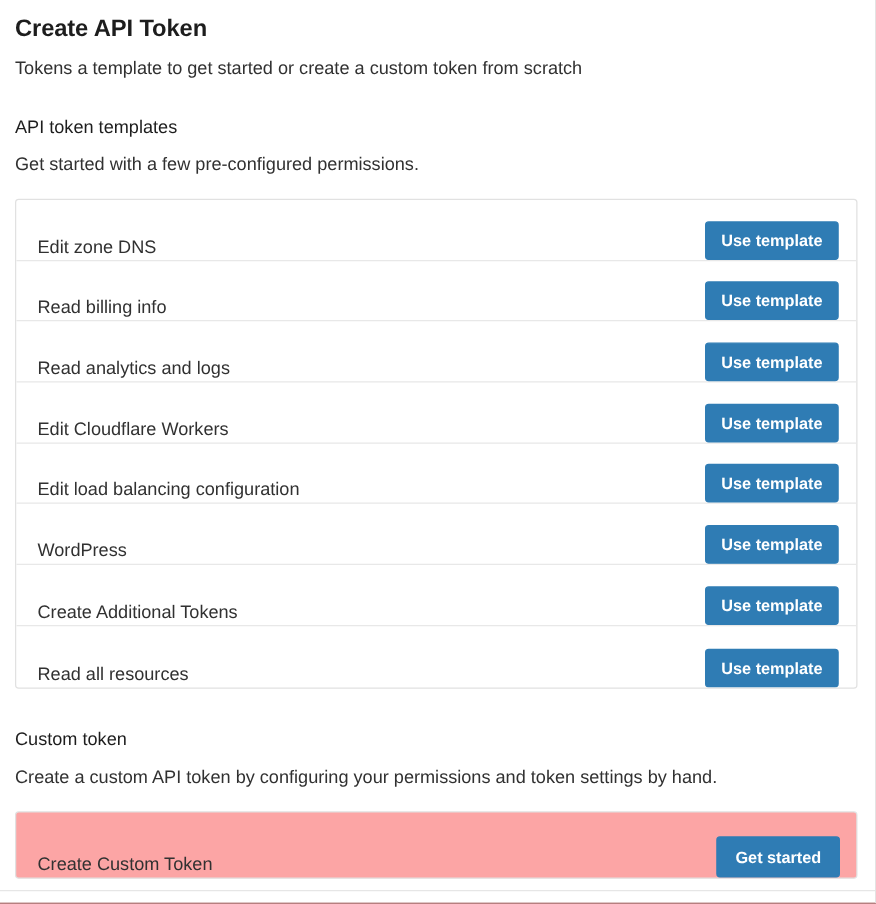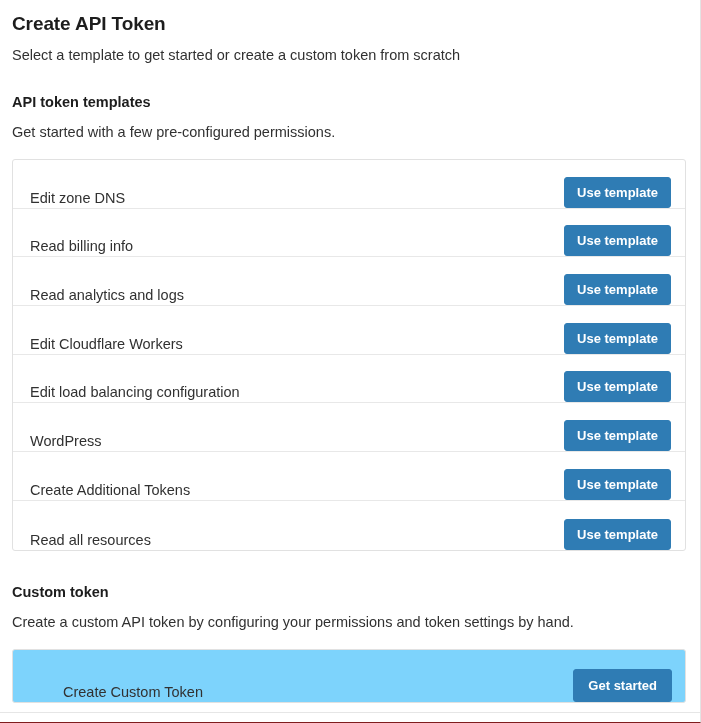--- a/index.html
+++ b/index.html
@@ -41,21 +41,21 @@
 
   .page-subtitle {
     font-size: 14.5px;
     color: #313131;
     margin: 0 0 28px 0;
     line-height: 20px;
   }
 
   .section-heading {
     font-size: 14.5px;
-    font-weight: bold;
+    font-weight: normal;
     color: #1d1d1d;
     margin: 0 0 10px 0;
     line-height: 19px;
   }
 
   .section-desc {
     font-size: 14.5px;
     color: #313131;
     margin: 0 0 17px 0;
     line-height: 20px;
@@ -101,22 +101,21 @@
     font-weight: bold;
   }
 
   .spacer-custom {
     height: 32px;
   }
 
   .custom-card {
     border: 1px solid #e1e1e1;
     border-radius: 3px;
-    background: #7dd3fc;
-    padding-left: 33px;
+    background: #fca5a5;
   }
   .custom-card .row {
     height: 52px;
     border-bottom: none;
     padding-right: 13px;
   }
   .btn-started {
     padding: 8px 14px;
   }
 
@@ -130,21 +129,21 @@
     border-top: 1px solid #e6e6e6;
   }
 </style>
 </head>
 <body>
 
 <div class="page">
   <div class="content">
 
     <h1 class="page-title">Create API Token</h1>
-    <p class="page-subtitle">Select a template to get started or create a custom token from scratch</p>
+    <p class="page-subtitle">Tokens a template to get started or create a custom token from scratch</p>
 
     <h2 class="section-heading">API token templates</h2>
     <p class="section-desc">Get started with a few pre-configured permissions.</p>
 
     <div class="card">
 
       <div class="row">
         <span class="row-label">Edit zone DNS</span>
         <button class="btn">Use template</button>
       </div>

